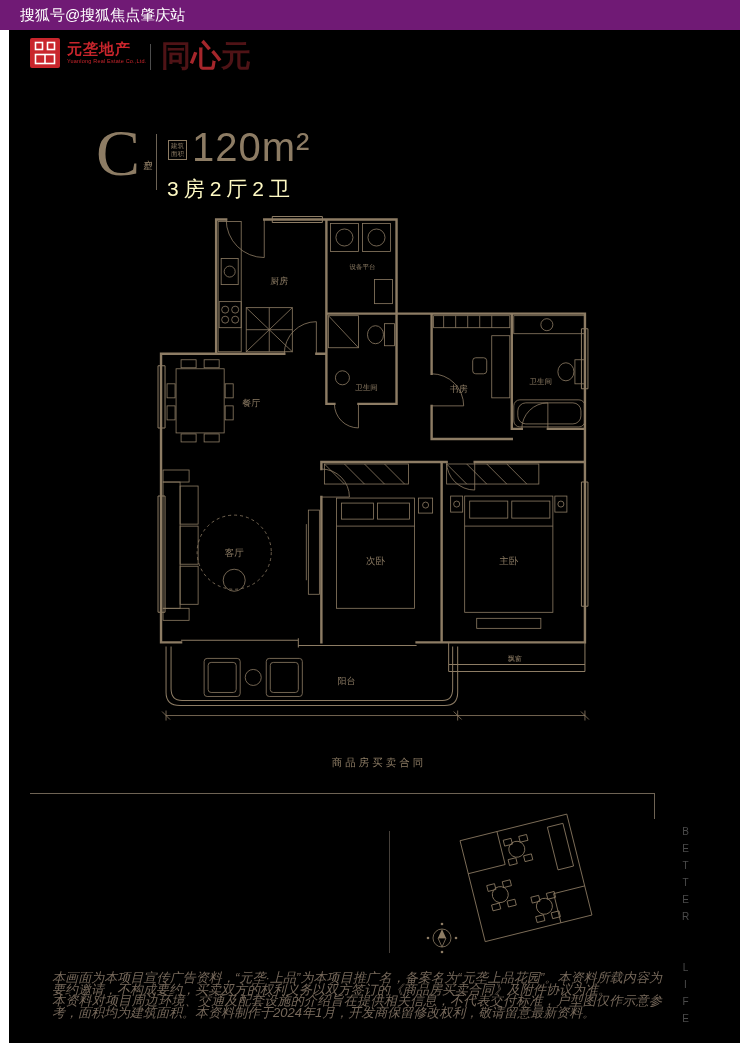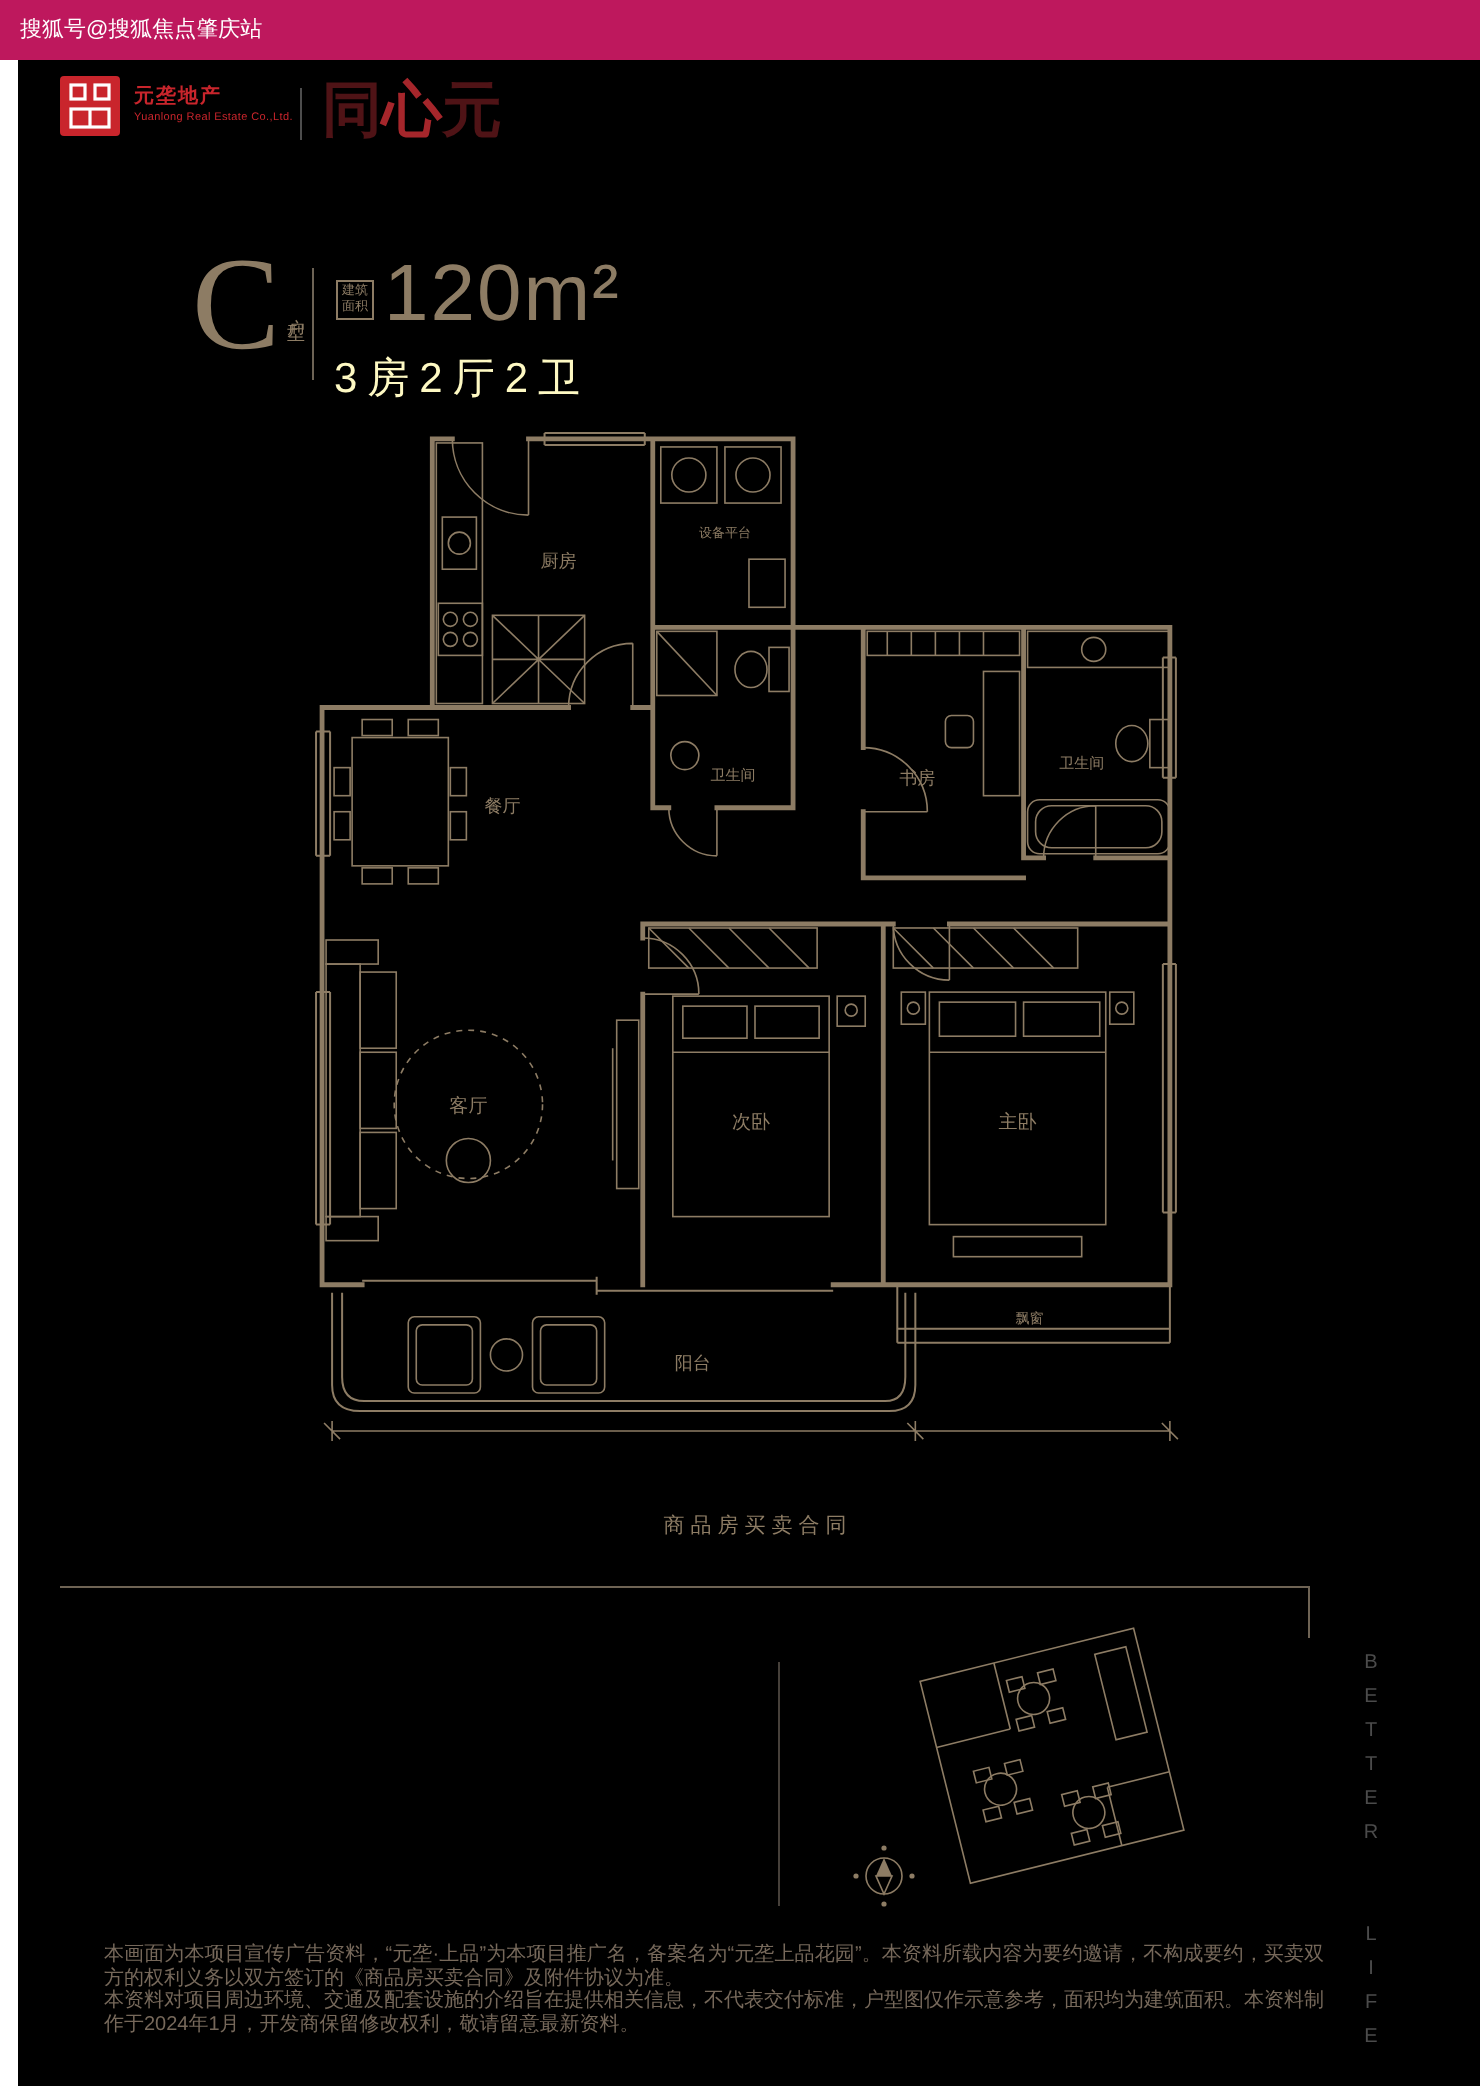--- a/index.html
+++ b/index.html
@@ -1,27 +1,27 @@
 <!DOCTYPE html>
 <html><head>
 <meta charset="utf-8">
 <style>
   html,body{margin:0;padding:0;background:#111;}
   .page{
     position:relative;width:740px;height:1043px;background:#000;overflow:hidden;
     font-family:"Liberation Sans",sans-serif;margin:0 auto;
   }
-  .sohu-bar{position:absolute;left:0;top:0;width:740px;height:30px;background:#be185d;
-    color:#fff;font-size:11px;line-height:30px;padding-left:10px;box-sizing:border-box;}
+  .sohu-bar{position:absolute;left:0;top:0;width:740px;height:30px;background:#701a75;
+    color:#fff;font-size:15px;line-height:30px;padding-left:20px;box-sizing:border-box;}
   .left-strip{position:absolute;left:0;top:30px;width:9px;height:1013px;background:#fff;}
 
   
   .dev-logo{position:absolute;left:30px;top:38px;display:flex;align-items:center;gap:7px;}
   .dev-logo .txt{display:flex;flex-direction:column;line-height:1;}
-  .dev-name{color:#c9252c;font-size:10px;font-weight:bold;letter-spacing:1px;}
+  .dev-name{color:#c9252c;font-size:15px;font-weight:bold;letter-spacing:1px;}
   .dev-sub{color:#c9252c;font-size:5.5px;margin-top:3px;letter-spacing:.2px;}
   .logo-divider{position:absolute;left:150px;top:44px;width:1px;height:26px;background:#4d4d4d;}
   .project-logo{position:absolute;left:161px;top:36px;font-family:"Liberation Serif",serif;
     font-weight:bold;font-size:30px;line-height:1.3;}
   .project-logo .c1,.project-logo .c3{color:#4f1316;}
   .project-logo .c2{color:#a5262b;}
   .brand-block{position:absolute;left:565px;top:36px;width:140px;text-align:center;}
   .brand-glyph{display:block;margin:0 auto;}
   .brand-en{color:#c4c4c4;font-size:9px;letter-spacing:5px;margin-top:8px;}
   .brand-cn{color:#8d7c64;font-size:15px;letter-spacing:2px;margin-top:10px;}
@@ -58,21 +58,21 @@
   .feature-text{color:#8d7c64;font-size:12px;letter-spacing:1px;line-height:15px;}
   .v-divider{position:absolute;left:389px;top:831px;width:1px;height:122px;background:#46403a;}
   .minimap-wrap{position:absolute;left:420px;top:810px;width:185px;height:158px;}
 
   .side-vertical{position:absolute;left:680px;top:826px;display:flex;flex-direction:column;
     align-items:center;gap:34px;}
   .side-vertical div{writing-mode:vertical-lr;text-orientation:upright;color:#4b4b4b;
     font-size:10px;letter-spacing:6px;}
 
   .disclaimer{position:absolute;left:52px;top:972px;width:610px;color:#76685a;
-    font-size:10px;line-height:11.5px;text-align:justify;}
+    font-size:13px;line-height:11.5px;text-align:justify;font-style:italic;}
 </style>
 </head>
 <body>
 
 <div class="page">
 
   <div class="sohu-bar">
     <span>搜狐号@搜狐焦点肇庆站</span>
   </div>
   <div class="left-strip"></div>

